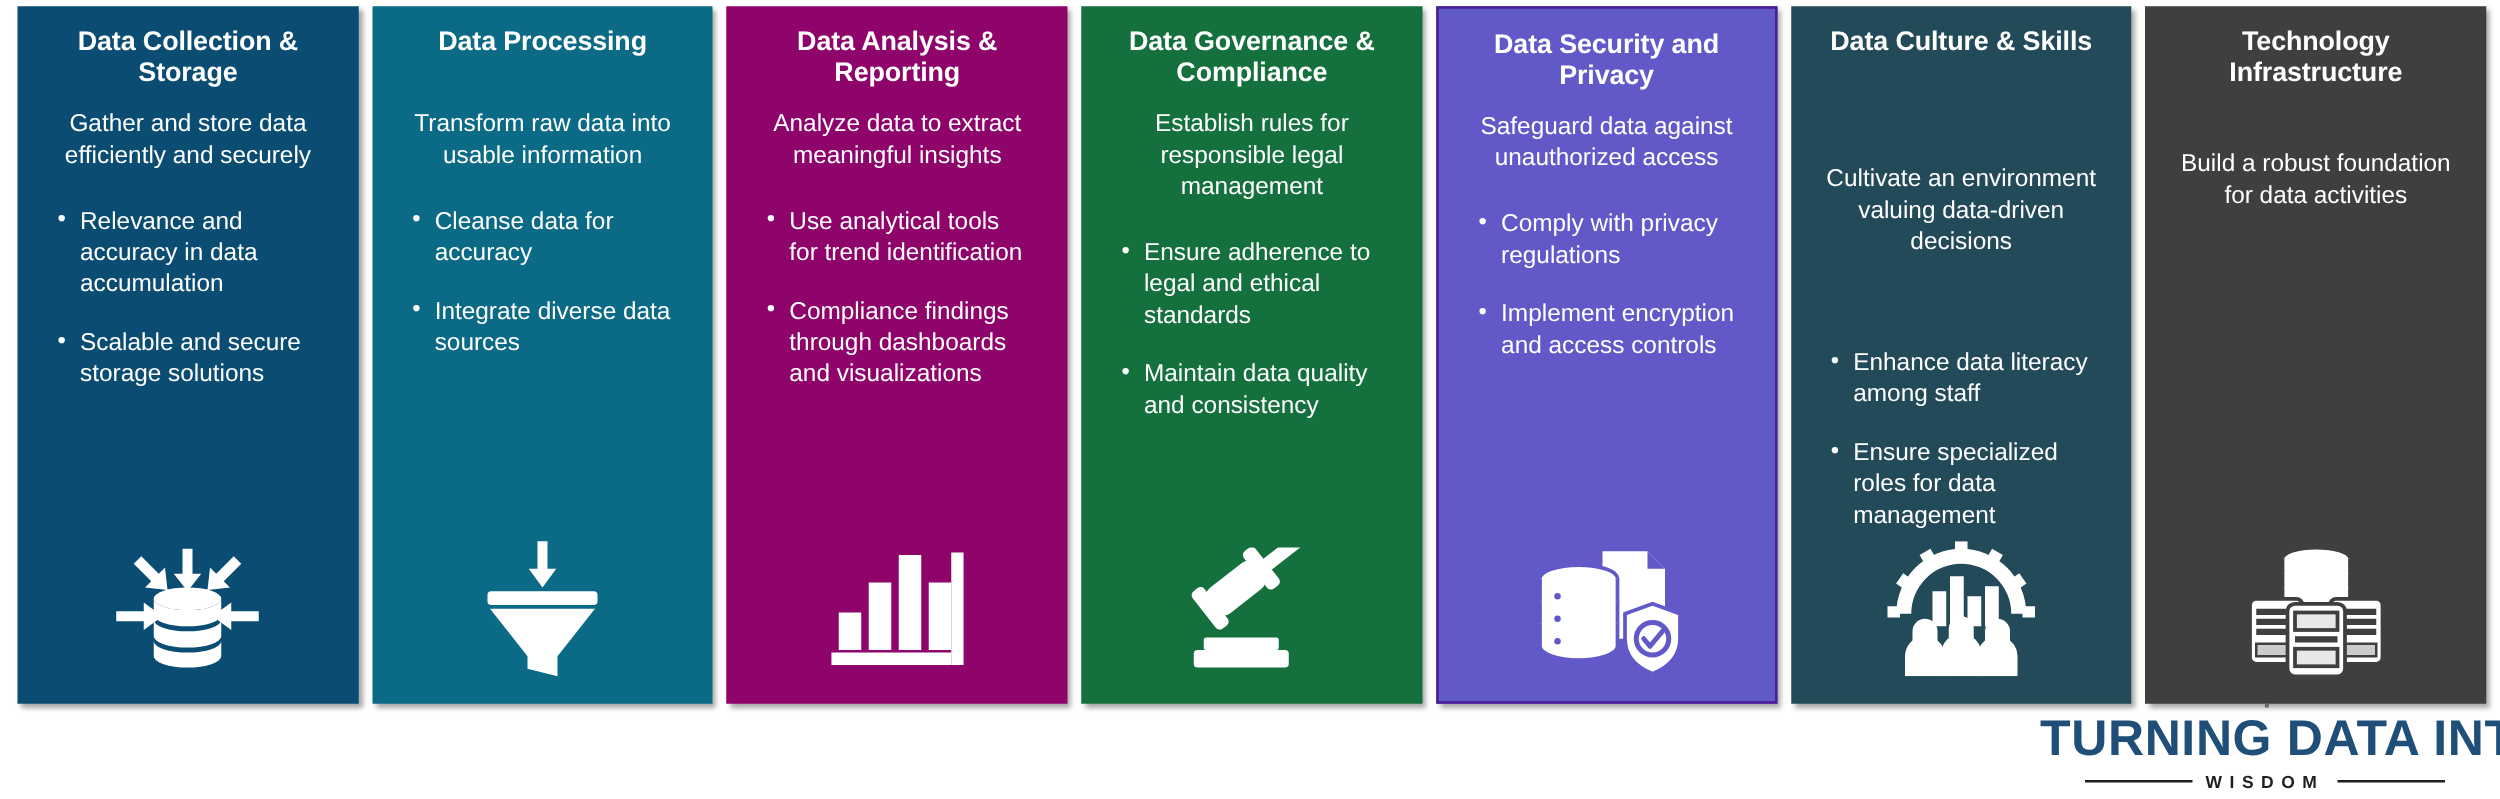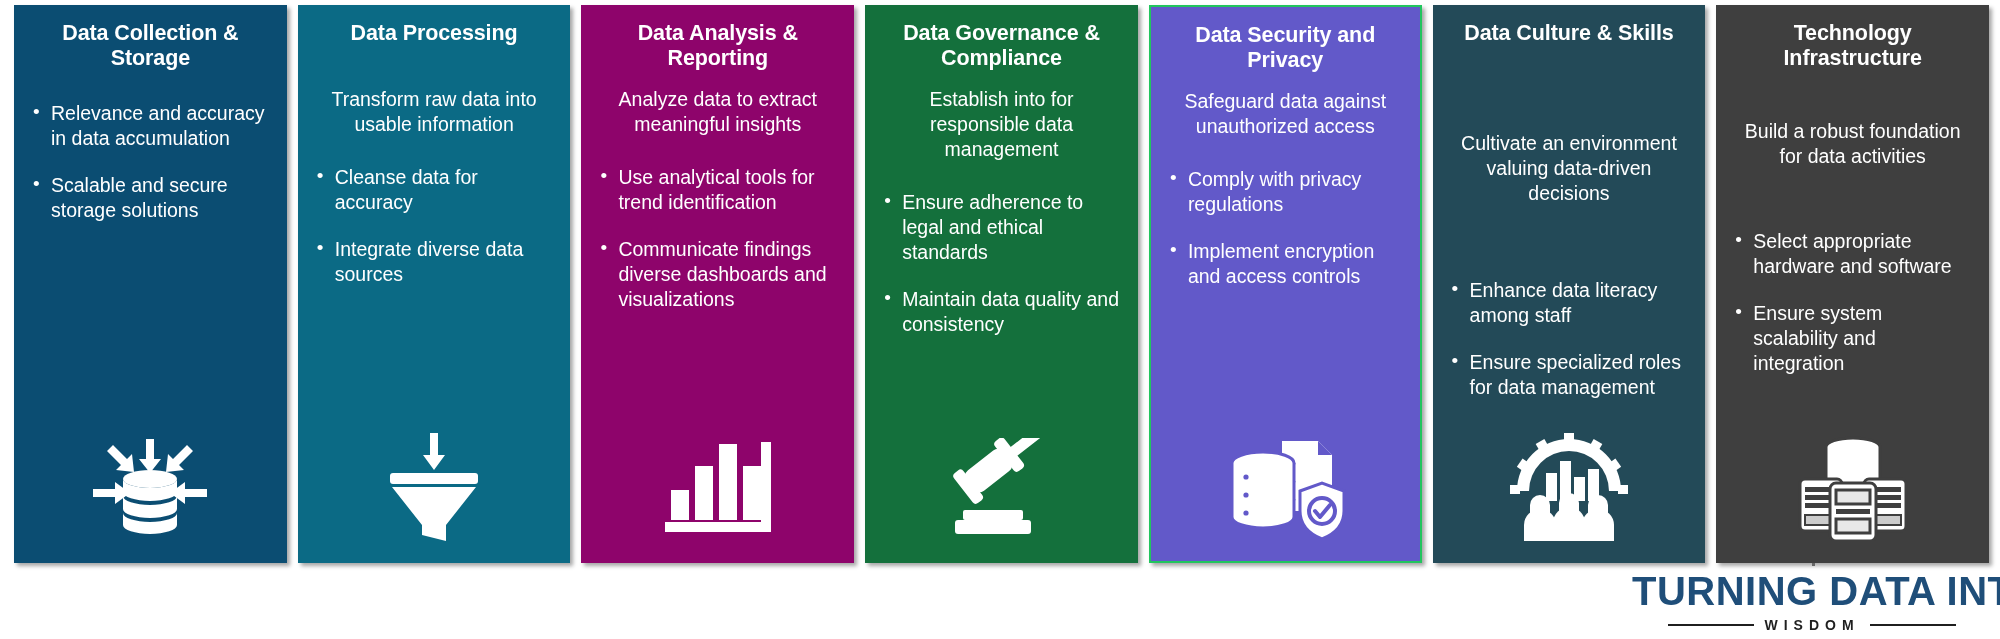--- a/index.html
+++ b/index.html
@@ -34,21 +34,21 @@
     height: 558px;
     margin-top: 5px;
     margin-right: 11px;
     padding: 16px 14px 0 14px;
     display: flex;
     flex-direction: column;
     box-shadow: 3px 3px 4px rgba(0,0,0,0.35);
     overflow: hidden;
   }
   .card:first-child { margin-left: 14px; }
-  .card.bordered { border: 2px solid #22c55e; }
+  .card.bordered { border: 2px solid #4c1d95; }
 
   .card-title {
     font-size: 21.5px;
     font-weight: bold;
     color: #ffffff;
     text-align: center;
     line-height: 1.18;
     letter-spacing: -0.1px;
     margin: 0 0 0 0;
     min-height: 52px;
@@ -57,21 +57,21 @@
     font-size: 19.5px;
     font-weight: normal;
     color: #ffffff;
     text-align: center;
     line-height: 1.28;
     margin-top: 14px;
     padding: 0 2px;
   }
   .bullets {
     list-style: none;
-    margin: 3px;
+    margin: 16px;
     padding: 0;
     margin-top: 28px;
     flex: 0 0 auto;
   }
   .bullets li {
     position: relative;
     font-size: 19.5px;
     color: #ffffff;
     line-height: 1.28;
     padding-left: 20px;
@@ -146,20 +146,21 @@
   }
 </style>
 </head>
 <body>
 
 <div id="canvas">
 
   <div class="cards-row" id="cards-row">
       <div class="card" style="background: rgb(11, 77, 114);">
         <div class="card-title">Data Collection &amp; Storage</div>
+        <div class="card-subtitle">Gather and store data efficiently and securely</div>
         <ul class="bullets">
           <li>Relevance and accuracy in data accumulation</li>
           <li>Scalable and secure storage solutions</li>
         </ul>
         <div class="icon-wrap">
     <svg width="118" height="104" viewBox="0 0 118 104" fill="#ffffff">
 
       <path d="M55 4 h8 v20 h7 l-11 14 l-11 -14 h7 z"></path>
 
       <path d="M16 16 l6 -6 l14 14 l5 -5 l2 18 l-18 -2 l5 -5 z"></path>
@@ -190,36 +191,36 @@
       <rect x="8" y="42" width="88" height="11" rx="3"></rect>
       <path d="M10 56 h84 l-30 38 v16 l-24 -6 v-10 z"></path>
     </svg>
         </div>
       </div>
       <div class="card" style="background: rgb(142, 4, 107);">
         <div class="card-title">Data Analysis &amp; Reporting</div>
         <div class="card-subtitle">Analyze data to extract meaningful insights</div>
         <ul class="bullets">
           <li>Use analytical tools for trend identification</li>
-          <li>Communicate findings diverse dashboards and visualizations</li>
+          <li>Compliance findings through dashboards and visualizations</li>
         </ul>
         <div class="icon-wrap">
     <svg width="106" height="98" viewBox="0 0 106 98" fill="#ffffff">
       <rect x="6" y="52" width="18" height="30"></rect>
       <rect x="30" y="28" width="18" height="54"></rect>
       <rect x="54" y="6" width="18" height="76"></rect>
       <rect x="78" y="28" width="18" height="54"></rect>
       <rect x="0" y="84" width="96" height="10"></rect>
       <rect x="96" y="4" width="10" height="90"></rect>
     </svg>
         </div>
       </div>
       <div class="card" style="background: rgb(20, 112, 60);">
         <div class="card-title">Data Governance &amp; Compliance</div>
-        <div class="card-subtitle">Establish into for responsible data management</div>
+        <div class="card-subtitle">Establish rules for responsible legal management</div>
         <ul class="bullets">
           <li>Ensure adherence to legal and ethical standards</li>
           <li>Maintain data quality and consistency</li>
         </ul>
         <div class="icon-wrap">
     <svg width="118" height="98" viewBox="0 0 118 98" fill="#ffffff">
       <g transform="rotate(-38 58 42)">
         <rect x="30" y="14" width="48" height="26" rx="8"></rect>
         <rect x="22" y="8" width="12" height="38" rx="4"></rect>
         <rect x="74" y="8" width="12" height="38" rx="4"></rect>
@@ -292,24 +293,20 @@
         <path d="M49 90 a16 16 0 0 1 32 0 v18 h-32 z"></path>
         <path d="M84 72 a10 10 0 0 1 20 0 v8 a10 10 0 0 1 -20 0 z"></path>
         <path d="M78 92 a16 16 0 0 1 32 0 v16 h-32 z"></path>
       </g>
     </svg>
         </div>
       </div>
       <div class="card" style="background: rgb(63, 63, 63); gap: 32px;">
         <div class="card-title">Technology Infrastructure</div>
         <div class="card-subtitle">Build a robust foundation for data activities</div>
-        <ul class="bullets">
-          <li>Select appropriate hardware and software</li>
-          <li>Ensure system scalability and integration</li>
-        </ul>
         <div class="icon-wrap">
     <svg width="122" height="108" viewBox="0 0 122 108" fill="none">
 
       <g fill="#ffffff" stroke="#3f3f3f" stroke-width="3">
         <ellipse cx="61" cy="14" rx="27" ry="9"></ellipse>
         <path d="M34 14 v12 a27 9 0 0 0 54 0 v-12"></path>
         <path d="M34 26 v12 a27 9 0 0 0 54 0 v-12"></path>
         <path d="M34 38 v12 a27 9 0 0 0 54 0 v-12"></path>
       </g>
 

